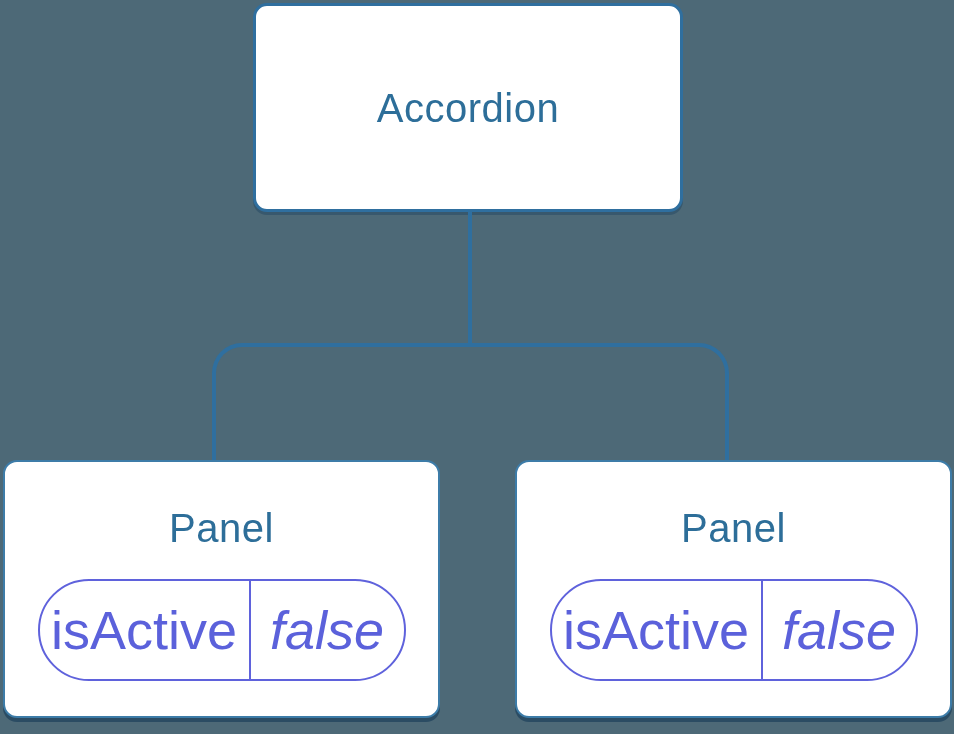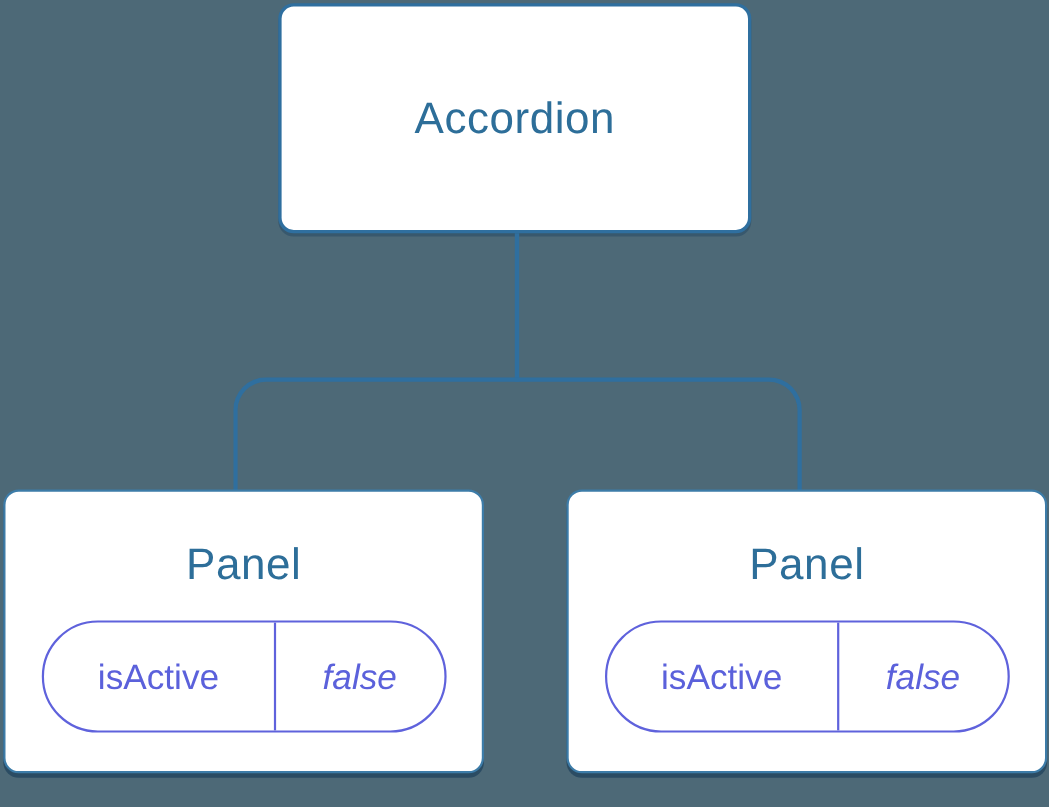--- a/index.html
+++ b/index.html
@@ -45,21 +45,21 @@
     width: 517px; height: 126px;
     box-sizing: border-box;
     border: 4px solid #2F6F9F;
     border-bottom: none;
     border-radius: 30px 30px 0 0;
   }
 
   
   .panel {
     position: absolute;
-    top: 445px;
+    top: 460px;
     width: 437px; height: 258px;
     box-sizing: border-box;
     background: #ffffff;
     border: 2px solid #3D7CA8;
     border-radius: 14px;
     box-shadow: 0 4px 0 rgba(16, 52, 84, 0.55);
   }
   .panel-left  { left: 3px; }
   .panel-right { left: 515px; }
   .panel .node-title {
@@ -72,21 +72,21 @@
   .pill {
     position: absolute;
     left: 50%; top: 117px;
     transform: translateX(-50%);
     width: 368px; height: 102px;
     box-sizing: border-box;
     border: 2.5px solid #5F62DC;
     border-radius: 52px;
     display: flex;
     color: #5B61DB;
-    font-size: 32px;
+    font-size: 54px;
     line-height: 1;
   }
   .pill-cell {
     display: flex; align-items: center; justify-content: center;
     box-sizing: border-box;
   }
   .pill-key {
     width: 58%;
     border-right: 2.5px solid #5F62DC;
   }

